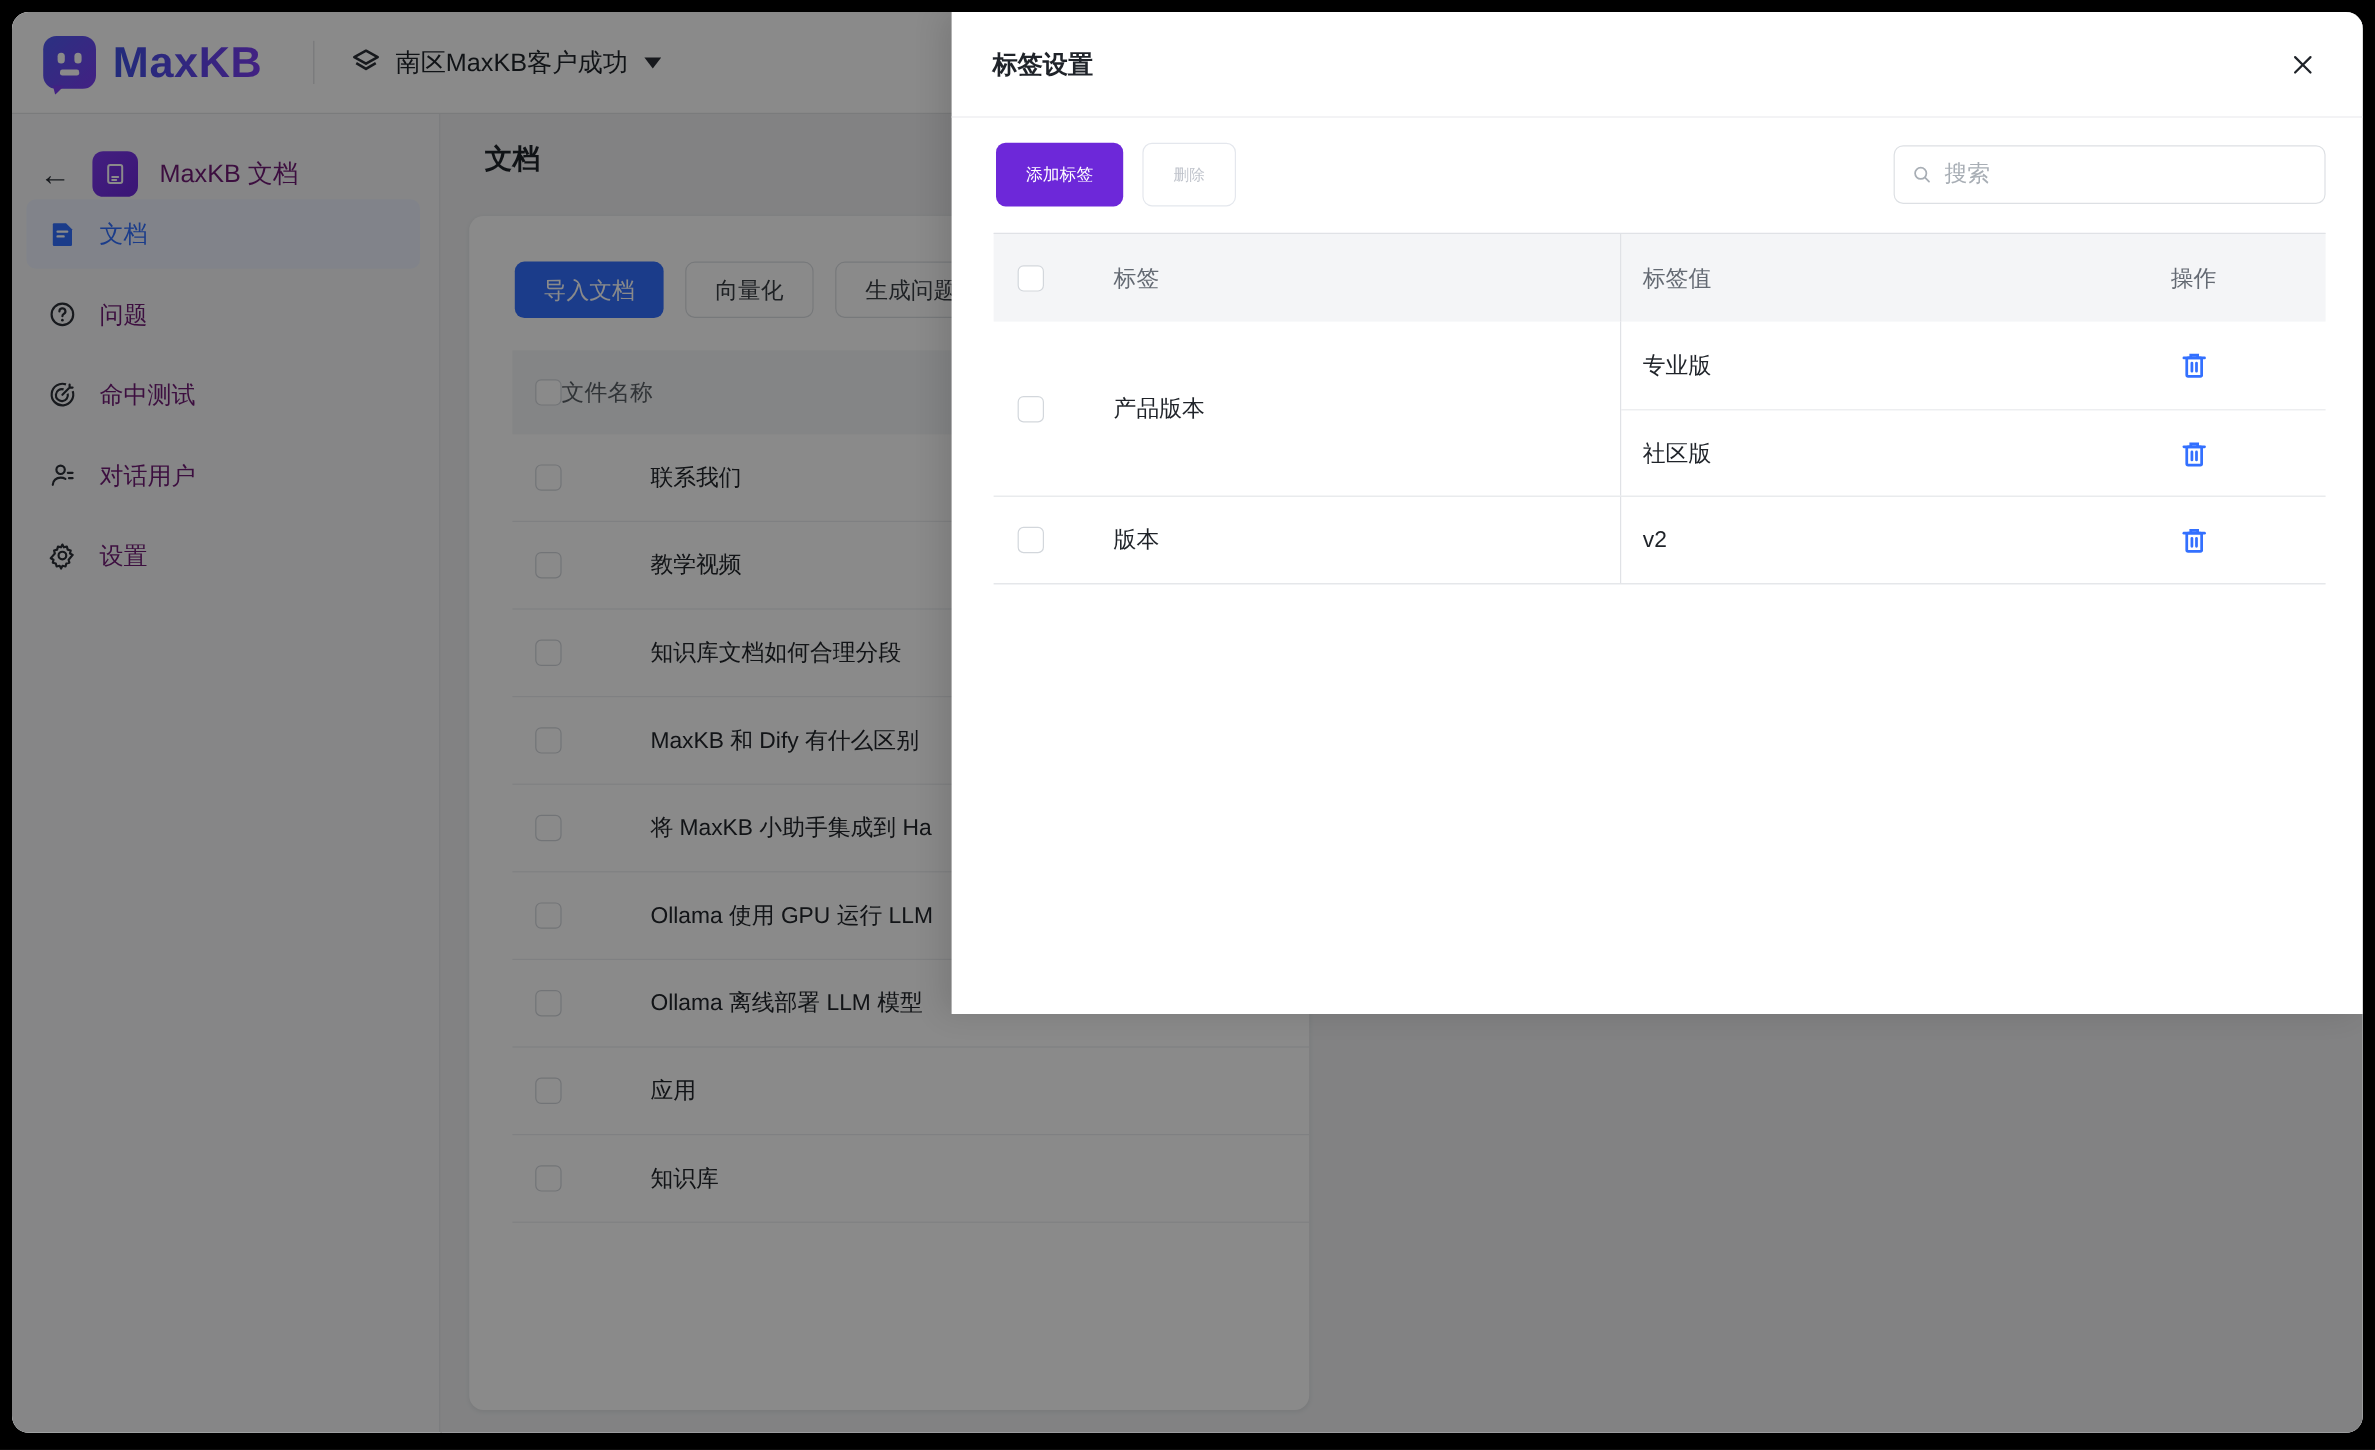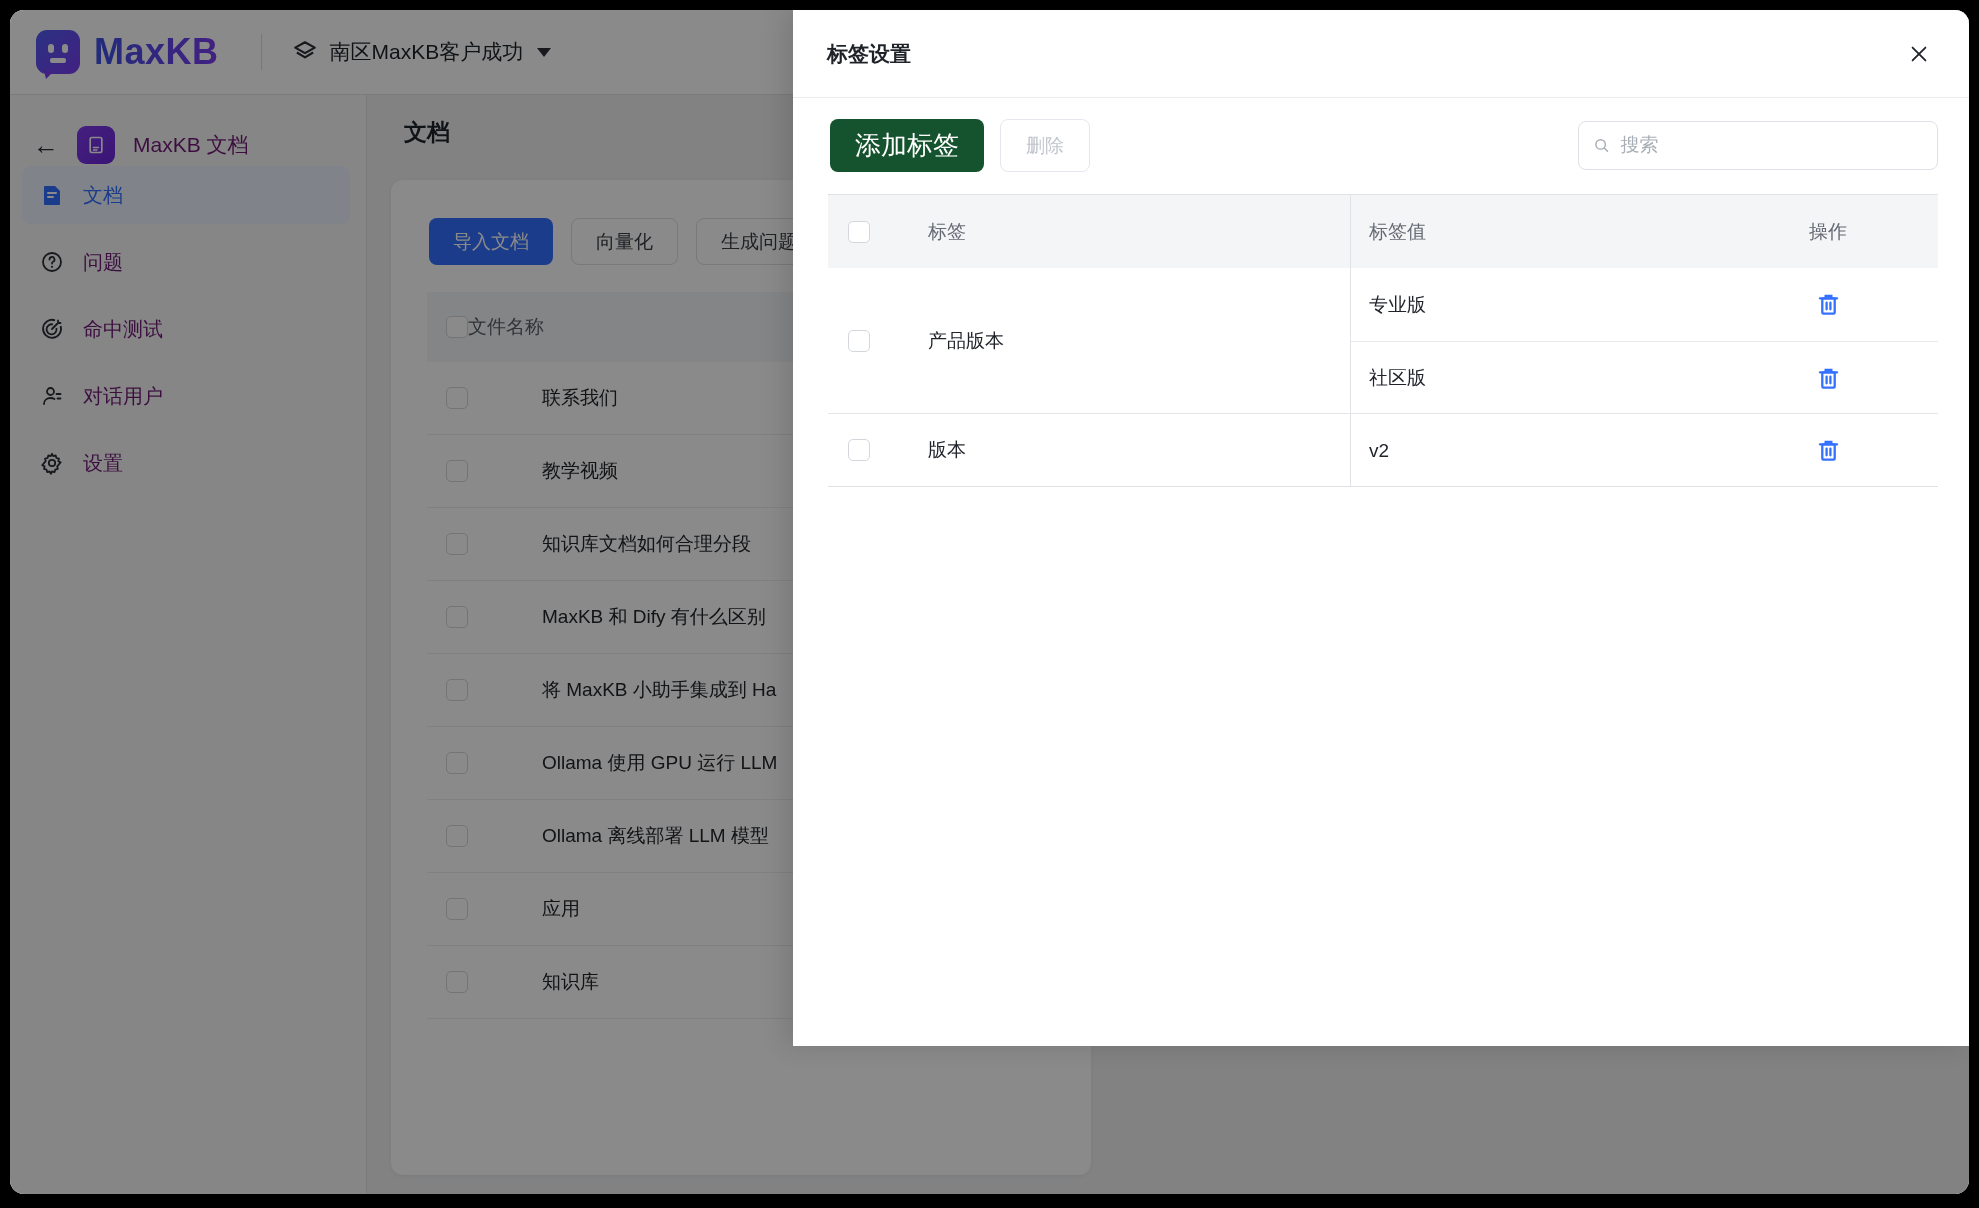--- a/index.html
+++ b/index.html
@@ -59,32 +59,32 @@
   .doc-row { height:73px; border-bottom:1px solid #ebedf0; display:flex; align-items:center;
              gap:74px; padding-left:19px; }
   .doc-row .cell { font-size:19px; color:#22262b; white-space:nowrap; }
   .checkbox { width:22px; height:22px; border-radius:5px; border:1.5px solid #d3d7dc; background:#fff;
               flex:0 0 auto; cursor:pointer; }
 
   
   .overlay { position:absolute; inset:0; background:rgba(0,0,0,0.46); }
 
   
-  .drawer { position:absolute; top:0; right:0; width:1176px; height:1036px; background:#fff;
+  .drawer { position:absolute; top:0; right:0; width:1176px; height:835px; background:#fff;
             box-shadow:-8px 0 24px rgba(0,0,0,.12); }
   .dw-header { position:absolute; left:0; top:0; right:0; height:88px; border-bottom:1px solid #ececee;
                display:flex; align-items:center; padding:0 36px 0 34px; }
   .dw-title { font-size:21px; font-weight:600; color:#1f2329; }
   .dw-close { margin-left:auto; width:28px; height:28px; display:flex; align-items:center;
               justify-content:center; cursor:pointer; }
   .dw-toolbar { position:absolute; left:37px; top:109px; right:31px; height:53px; display:flex; align-items:center; }
-  .btn-add { height:53px; padding:0 25px; border-radius:8px; background:#14532d; color:#fff;
-             font-size:26px; display:flex; align-items:center; cursor:pointer;text-align:center; }
+  .btn-add { height:53px; padding:0 25px; border-radius:8px; background:#6d28d9; color:#fff;
+             font-size:14px; display:flex; align-items:center; cursor:pointer;text-align:center; }
   .btn-del { height:53px; padding:0 25px; border-radius:8px; background:#fff; border:1px solid #e4e7ed;
-             color:#c0c4cc; font-size:19px; display:flex; align-items:center; margin-left:16px; cursor:not-allowed; }
+             color:#c0c4cc; font-size:13px; display:flex; align-items:center; margin-left:16px; cursor:not-allowed; }
   .search-box { margin-left:auto; width:360px; height:49px; border:1px solid #dde0e4; border-radius:8px;
                 display:flex; align-items:center; padding:0 14px; gap:10px; background:#fff; }
   .search-box input { border:none; outline:none; font-size:19px; color:#8b5cf6; width:100%;
                       font-family:Liberation Mono, monospace; background:transparent; }
   .search-box input::placeholder { color:#a8aeb5; }
 
   .ltable { position:absolute; left:35px; top:184px; width:1110px; }
   .lt-head { height:74px; background:#f4f5f7; border-top:1px solid #e0e2e6; display:flex; align-items:stretch; }
   .lt-tagcell { width:522px; flex:0 0 auto; display:flex; align-items:center; }
   .lt-tagcell .checkbox { margin-left:20px; }

